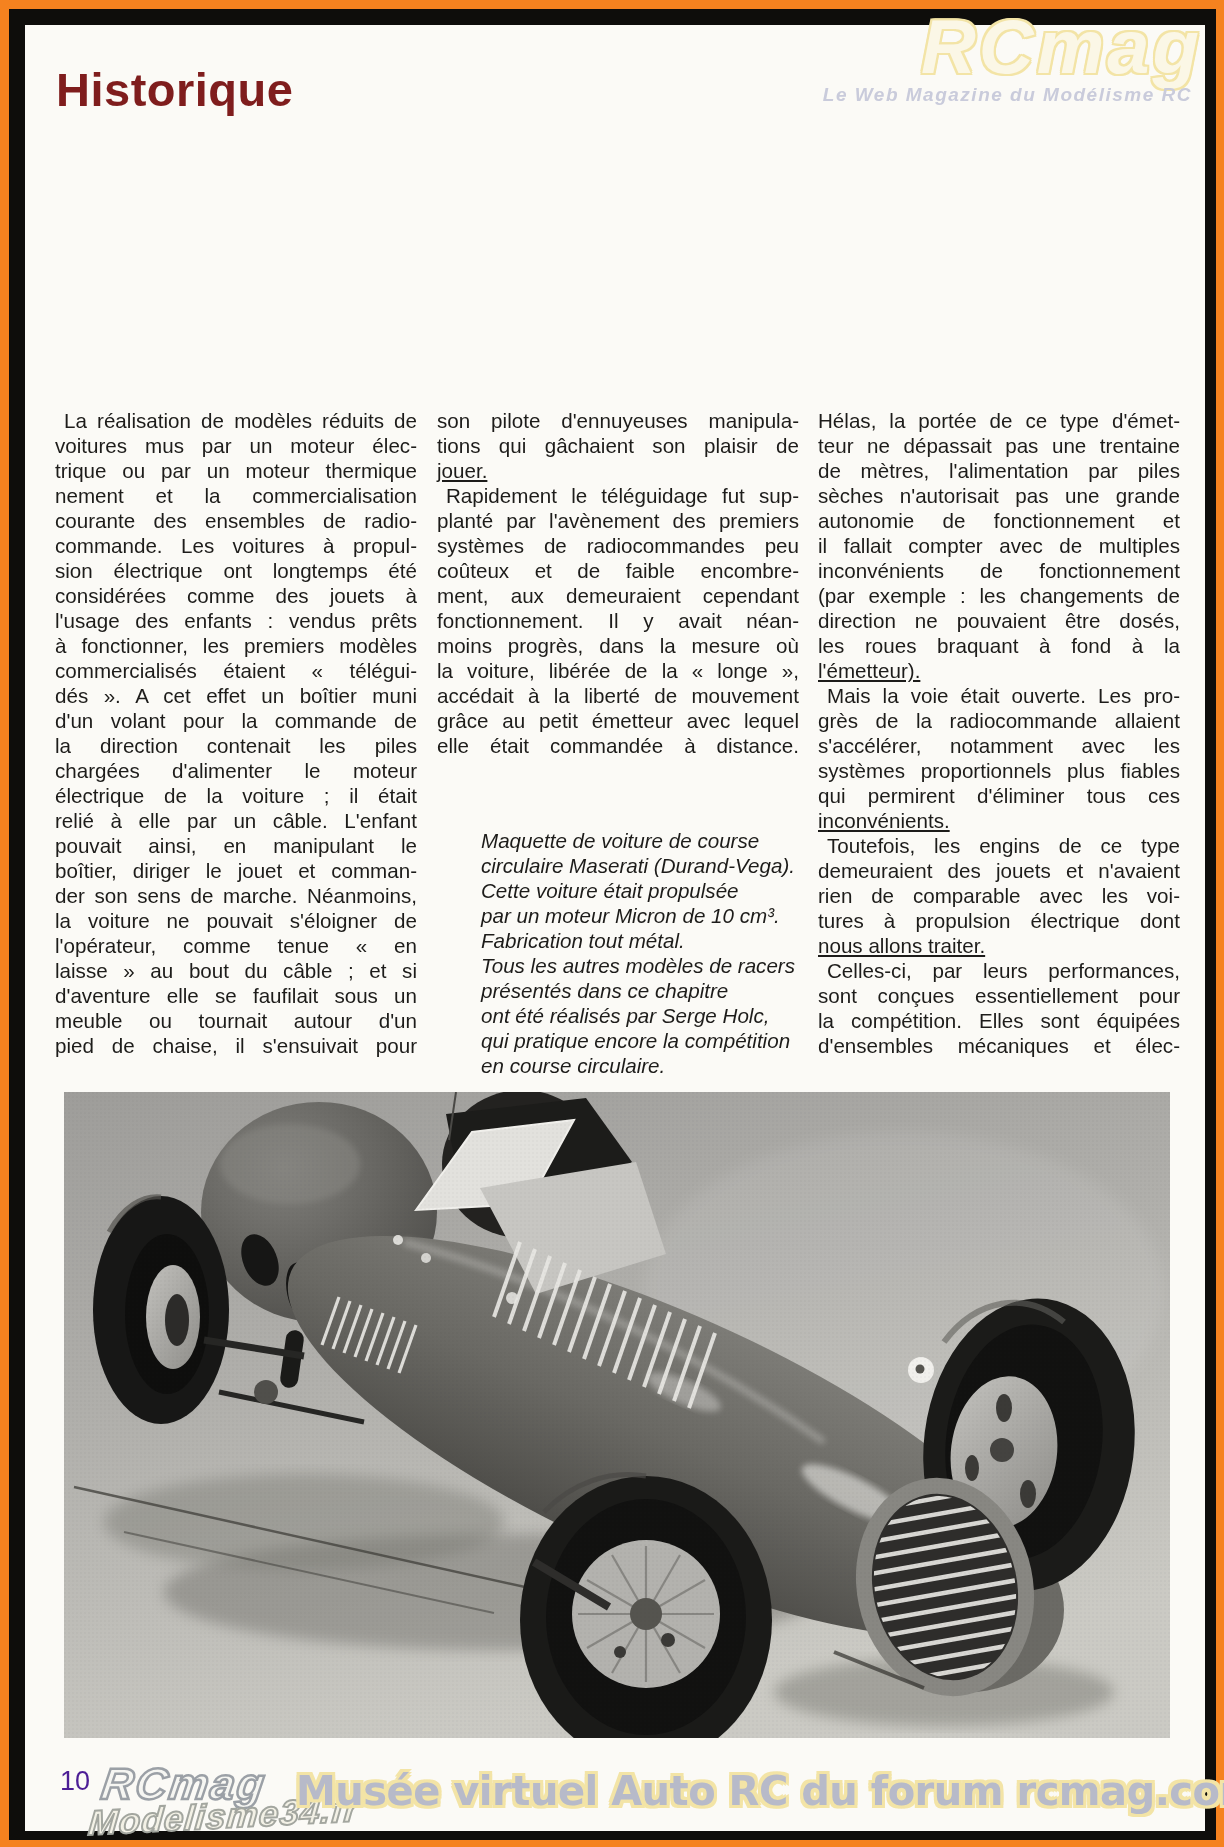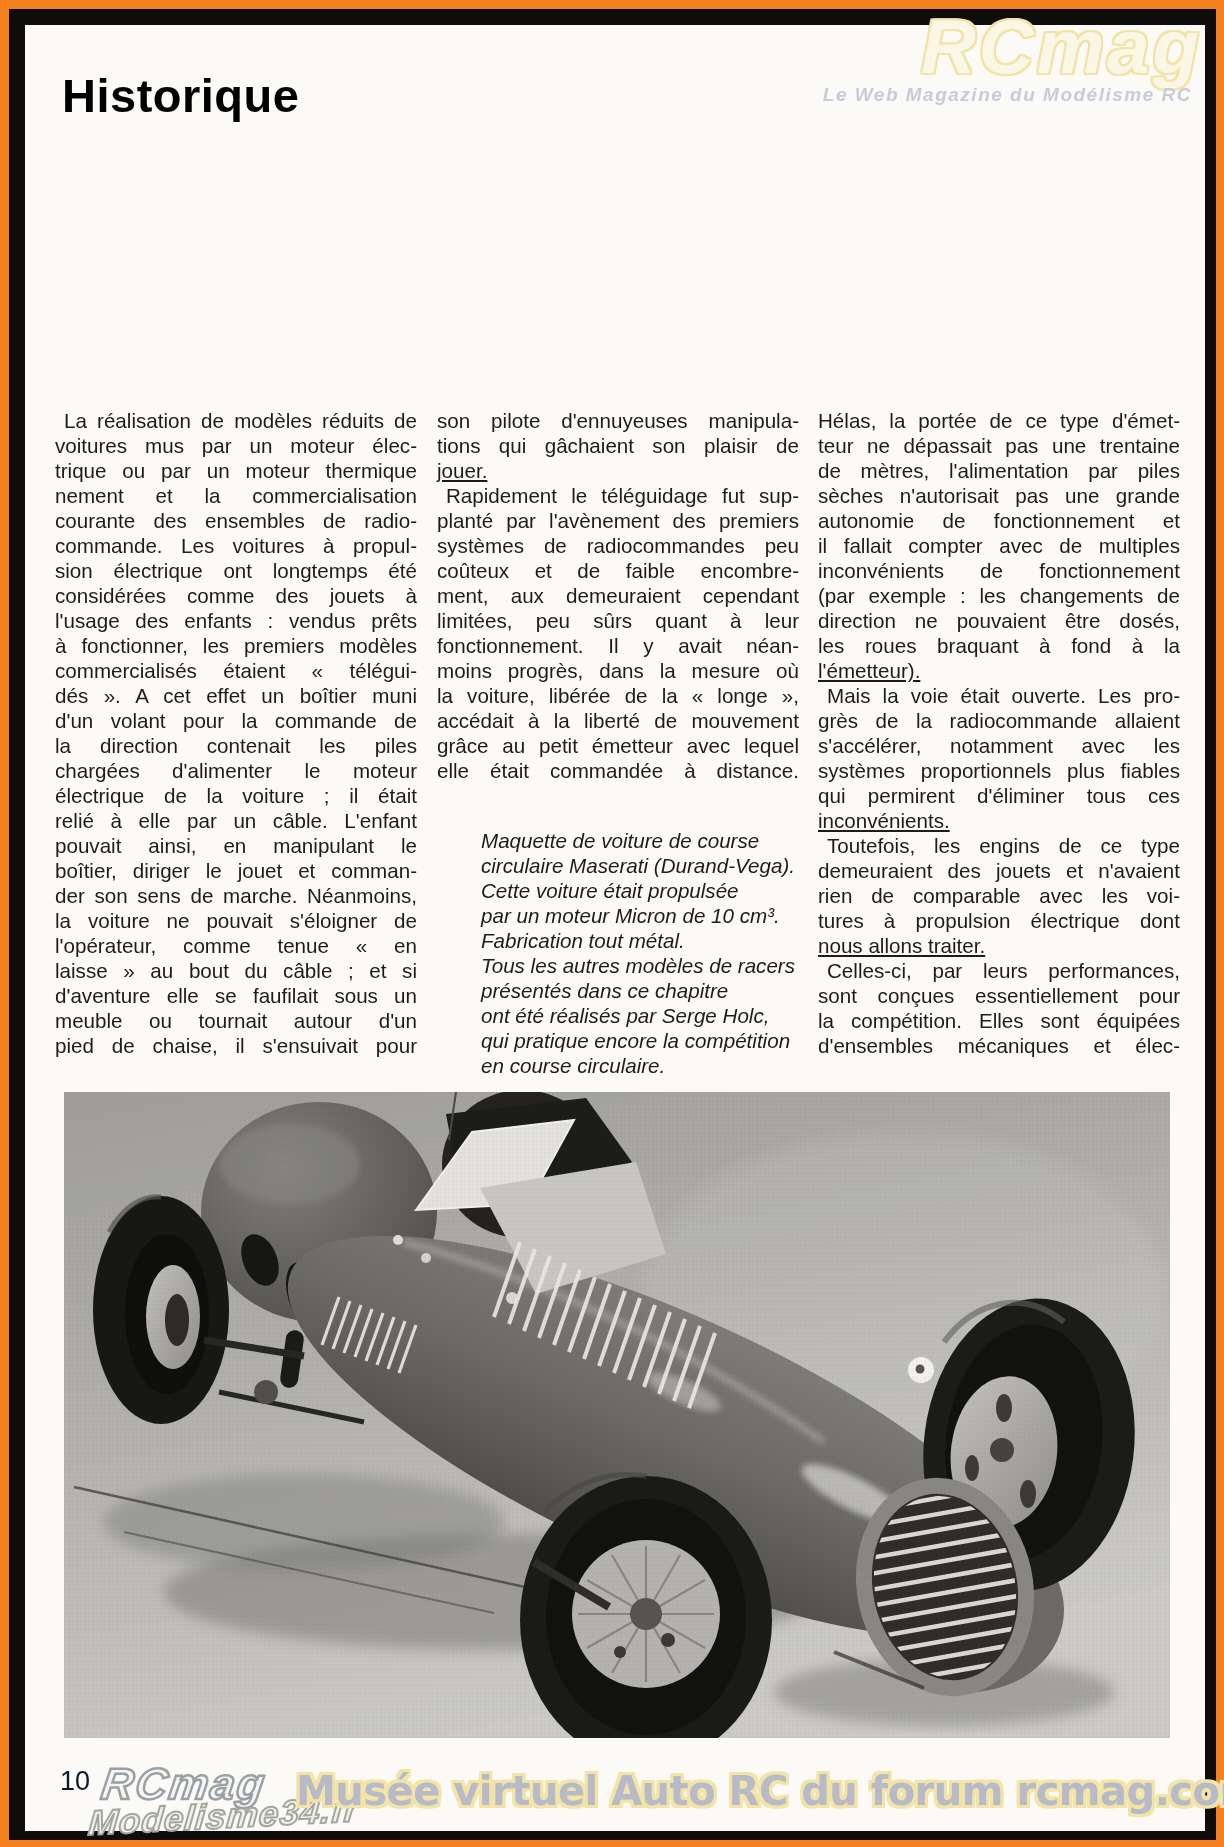--- a/index.html
+++ b/index.html
@@ -10,38 +10,38 @@
   body{
     width:1224px;height:1847px;position:relative;background:var(--orange);
     font-family:"Liberation Sans",sans-serif;color:var(--ink);overflow:hidden;
   }
   .frame-black{position:absolute;left:9px;top:9px;right:8px;bottom:7px;background:var(--frame);}
   .sheet{position:absolute;left:25px;top:25px;width:1180px;height:1806px;background:var(--paper);}
   .layer{position:absolute;inset:0;}
 
   .title{
     position:absolute;left:56px;top:62px;font-size:47px;font-weight:bold;
-    letter-spacing:.5px;color:#000000;margin:6px;
+    letter-spacing:.5px;color:#7f1d1d;margin:0;
   }
 
   .col{position:absolute;top:408px;width:362px;font-size:20.6px;line-height:25px;}
   .col .ln{height:25px;white-space:nowrap;}
   .col .ln.just{text-align:justify;text-align-last:justify;white-space:normal;}
   .col .ln.rag{text-align:left;text-align-last:left;text-decoration:underline;}
   .col .ln.pstart{text-indent:9px;}
   #col1{left:55px;} #col2{left:437px;} #col3{left:818px;}
 
   .caption{position:absolute;left:437px;top:828px;width:362px;font-size:20.6px;
     line-height:25px;font-style:italic;}
   .caption .capln{height:25px;white-space:nowrap;margin-left:44px;}
 
   .photo{position:absolute;left:64px;top:1092px;width:1106px;height:646px;overflow:hidden;background:#a9a8a5;}
   .photo svg{display:block;}
 
-  .pagenum{position:absolute;left:60px;top:1766px;font-size:27px;color:#0f172a;}
+  .pagenum{position:absolute;left:60px;top:1766px;font-size:27px;color:#4c1d95;}
 
   
   .wm-top{position:absolute;right:22px;top:12px;text-align:right;pointer-events:none;}
   .wm-top-logo{
     font-size:76px;font-weight:bold;font-style:italic;letter-spacing:3px;line-height:70px;
     color:rgba(253,253,255,.72);
     text-shadow:-2px -2px 0 var(--wm-yellow),2px -2px 0 var(--wm-yellow),
       -2px 2px 0 var(--wm-yellow),2px 2px 0 var(--wm-yellow),
       0 -2px 0 var(--wm-yellow),0 2px 0 var(--wm-yellow),
       -2px 0 0 var(--wm-yellow),2px 0 0 var(--wm-yellow);
@@ -113,21 +113,20 @@
     </div>
   <div class="col" id="col2">
       <div class="ln just">son pilote d'ennuyeuses manipula-</div>
       <div class="ln just">tions qui gâchaient son plaisir de</div>
       <div class="ln rag">jouer.</div>
       <div class="ln just pstart">Rapidement le téléguidage fut sup-</div>
       <div class="ln just">planté par l'avènement des premiers</div>
       <div class="ln just">systèmes de radiocommandes peu</div>
       <div class="ln just">coûteux et de faible encombre-</div>
       <div class="ln just">ment, aux demeuraient cependant</div>
-      <div class="ln just">limitées, peu sûrs quant à leur</div>
       <div class="ln just">fonctionnement. Il y avait néan-</div>
       <div class="ln just">moins progrès, dans la mesure où</div>
       <div class="ln just">la voiture, libérée de la « longe »,</div>
       <div class="ln just">accédait à la liberté de mouvement</div>
       <div class="ln just">grâce au petit émetteur avec lequel</div>
       <div class="ln just">elle était commandée à distance.</div>
     </div>
   <div class="col" id="col3">
       <div class="ln just">Hélas, la portée de ce type d'émet-</div>
       <div class="ln just">teur ne dépassait pas une trentaine</div>

